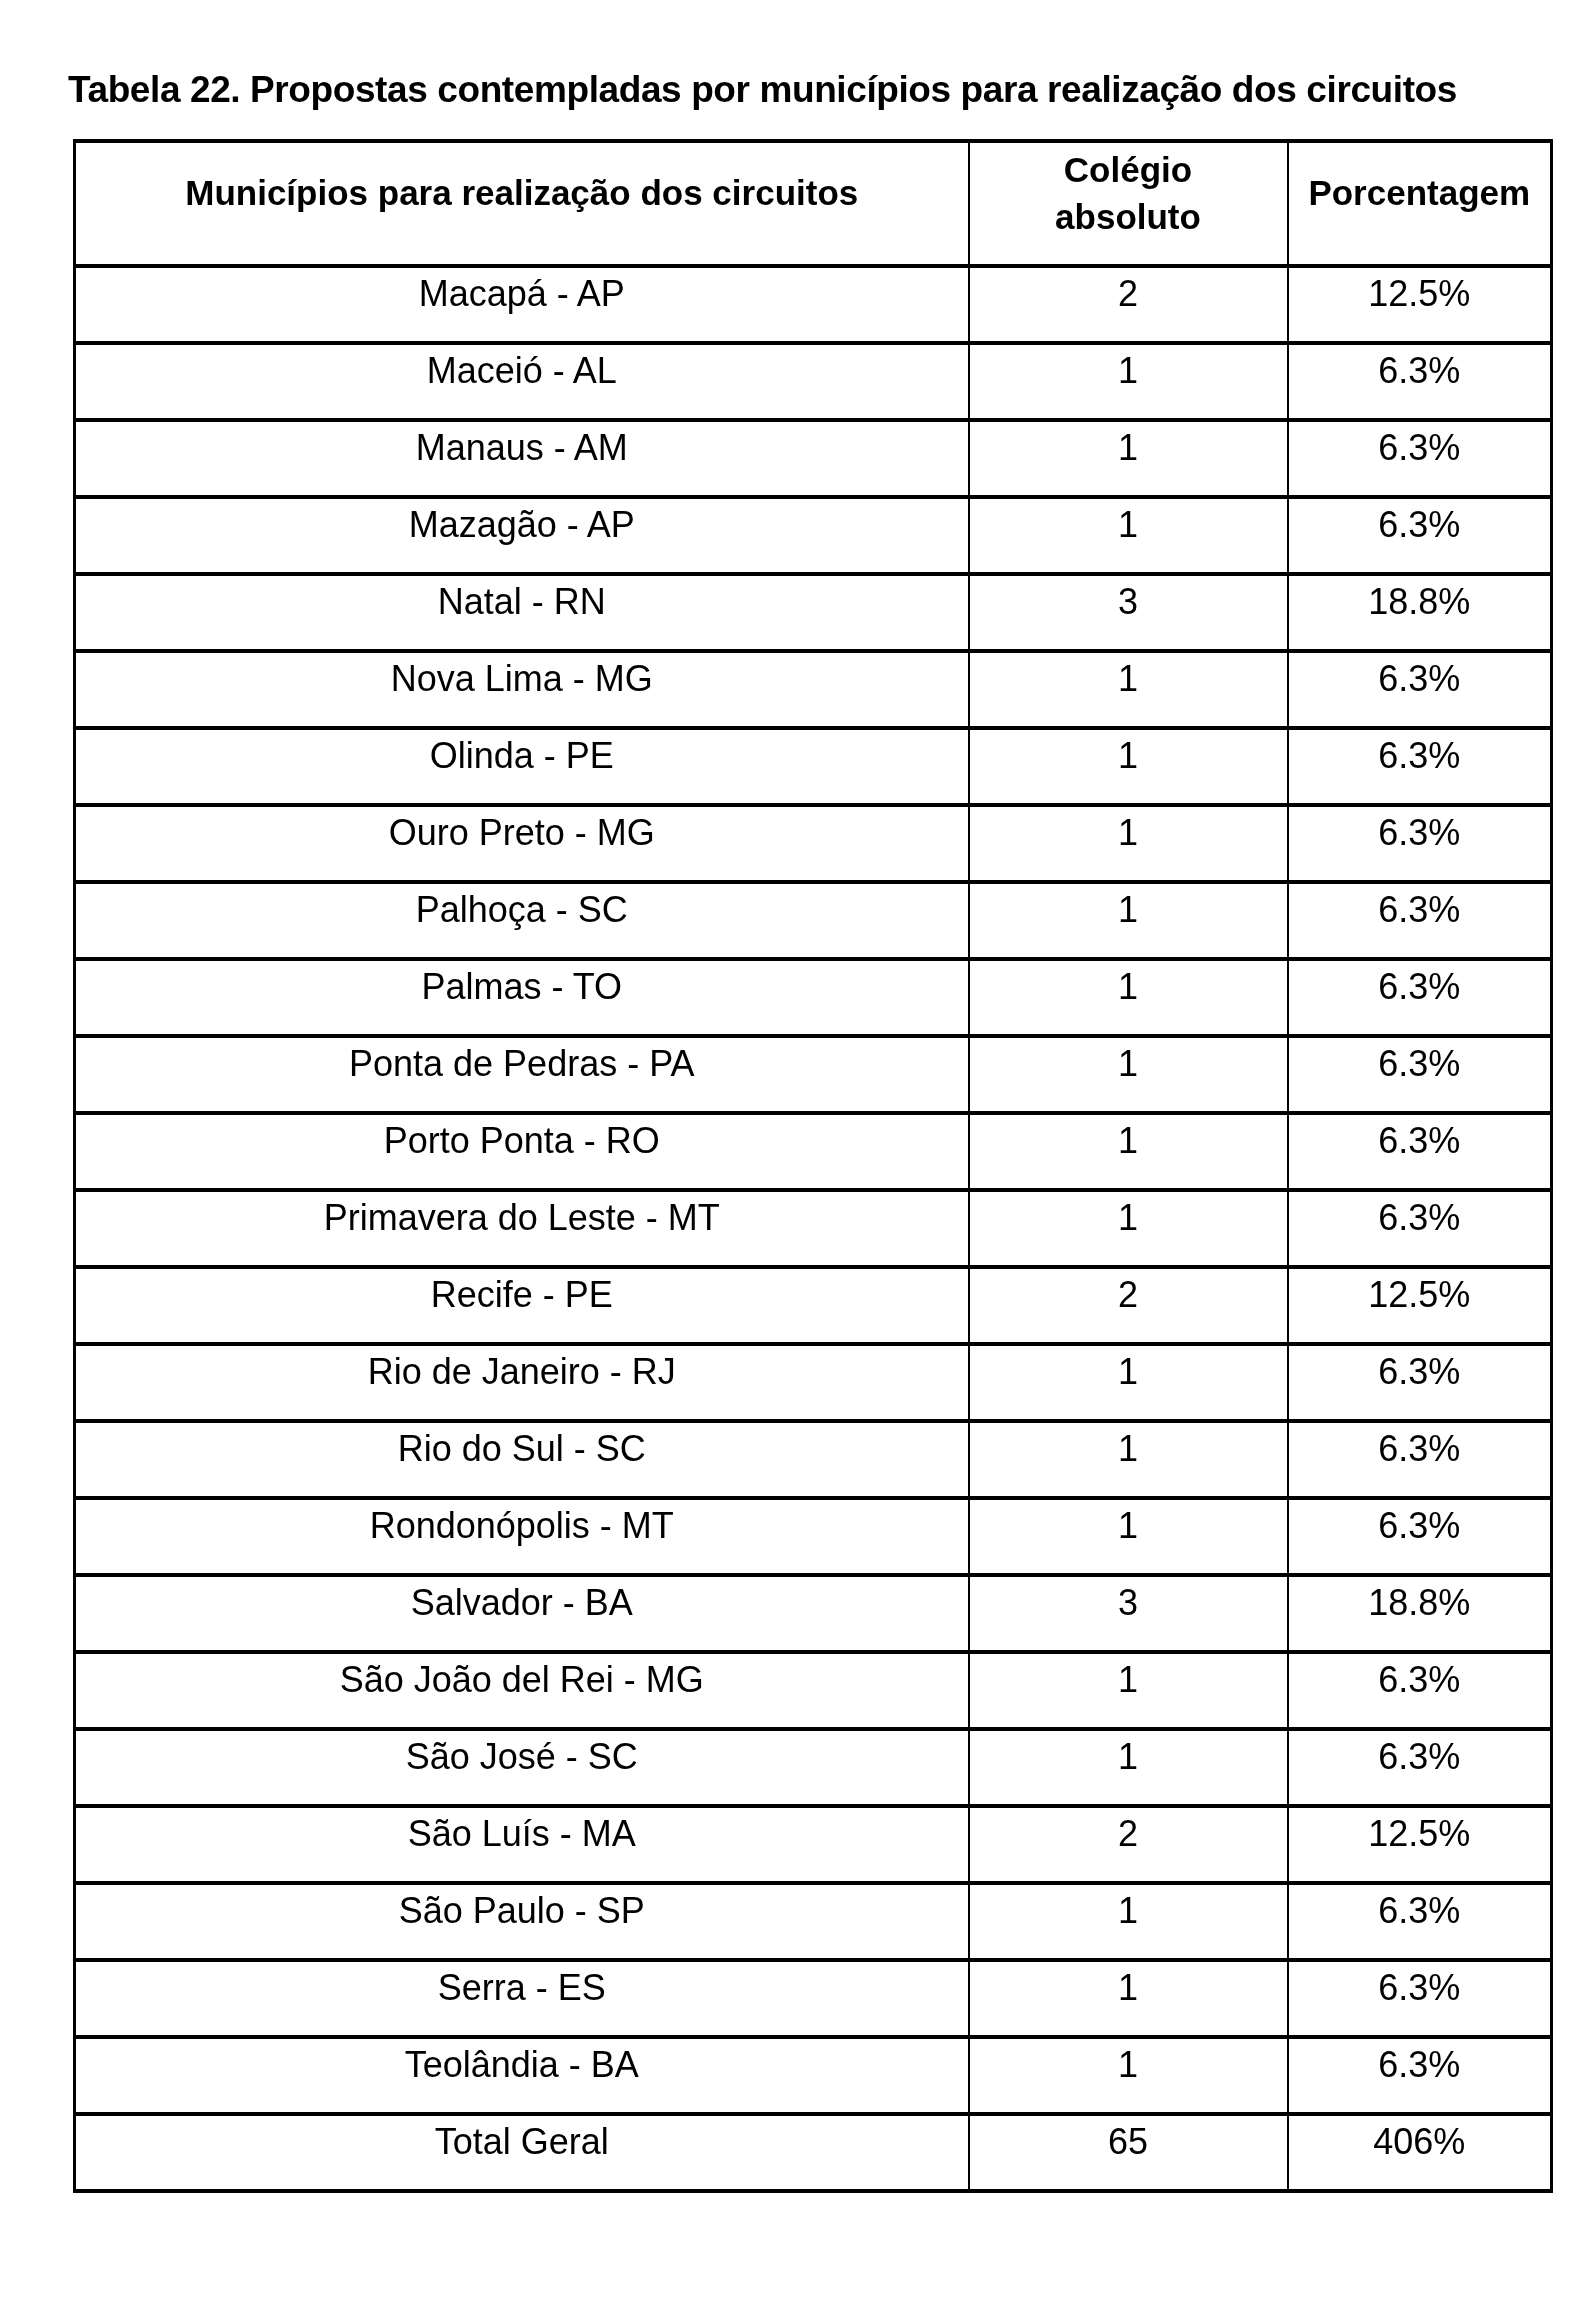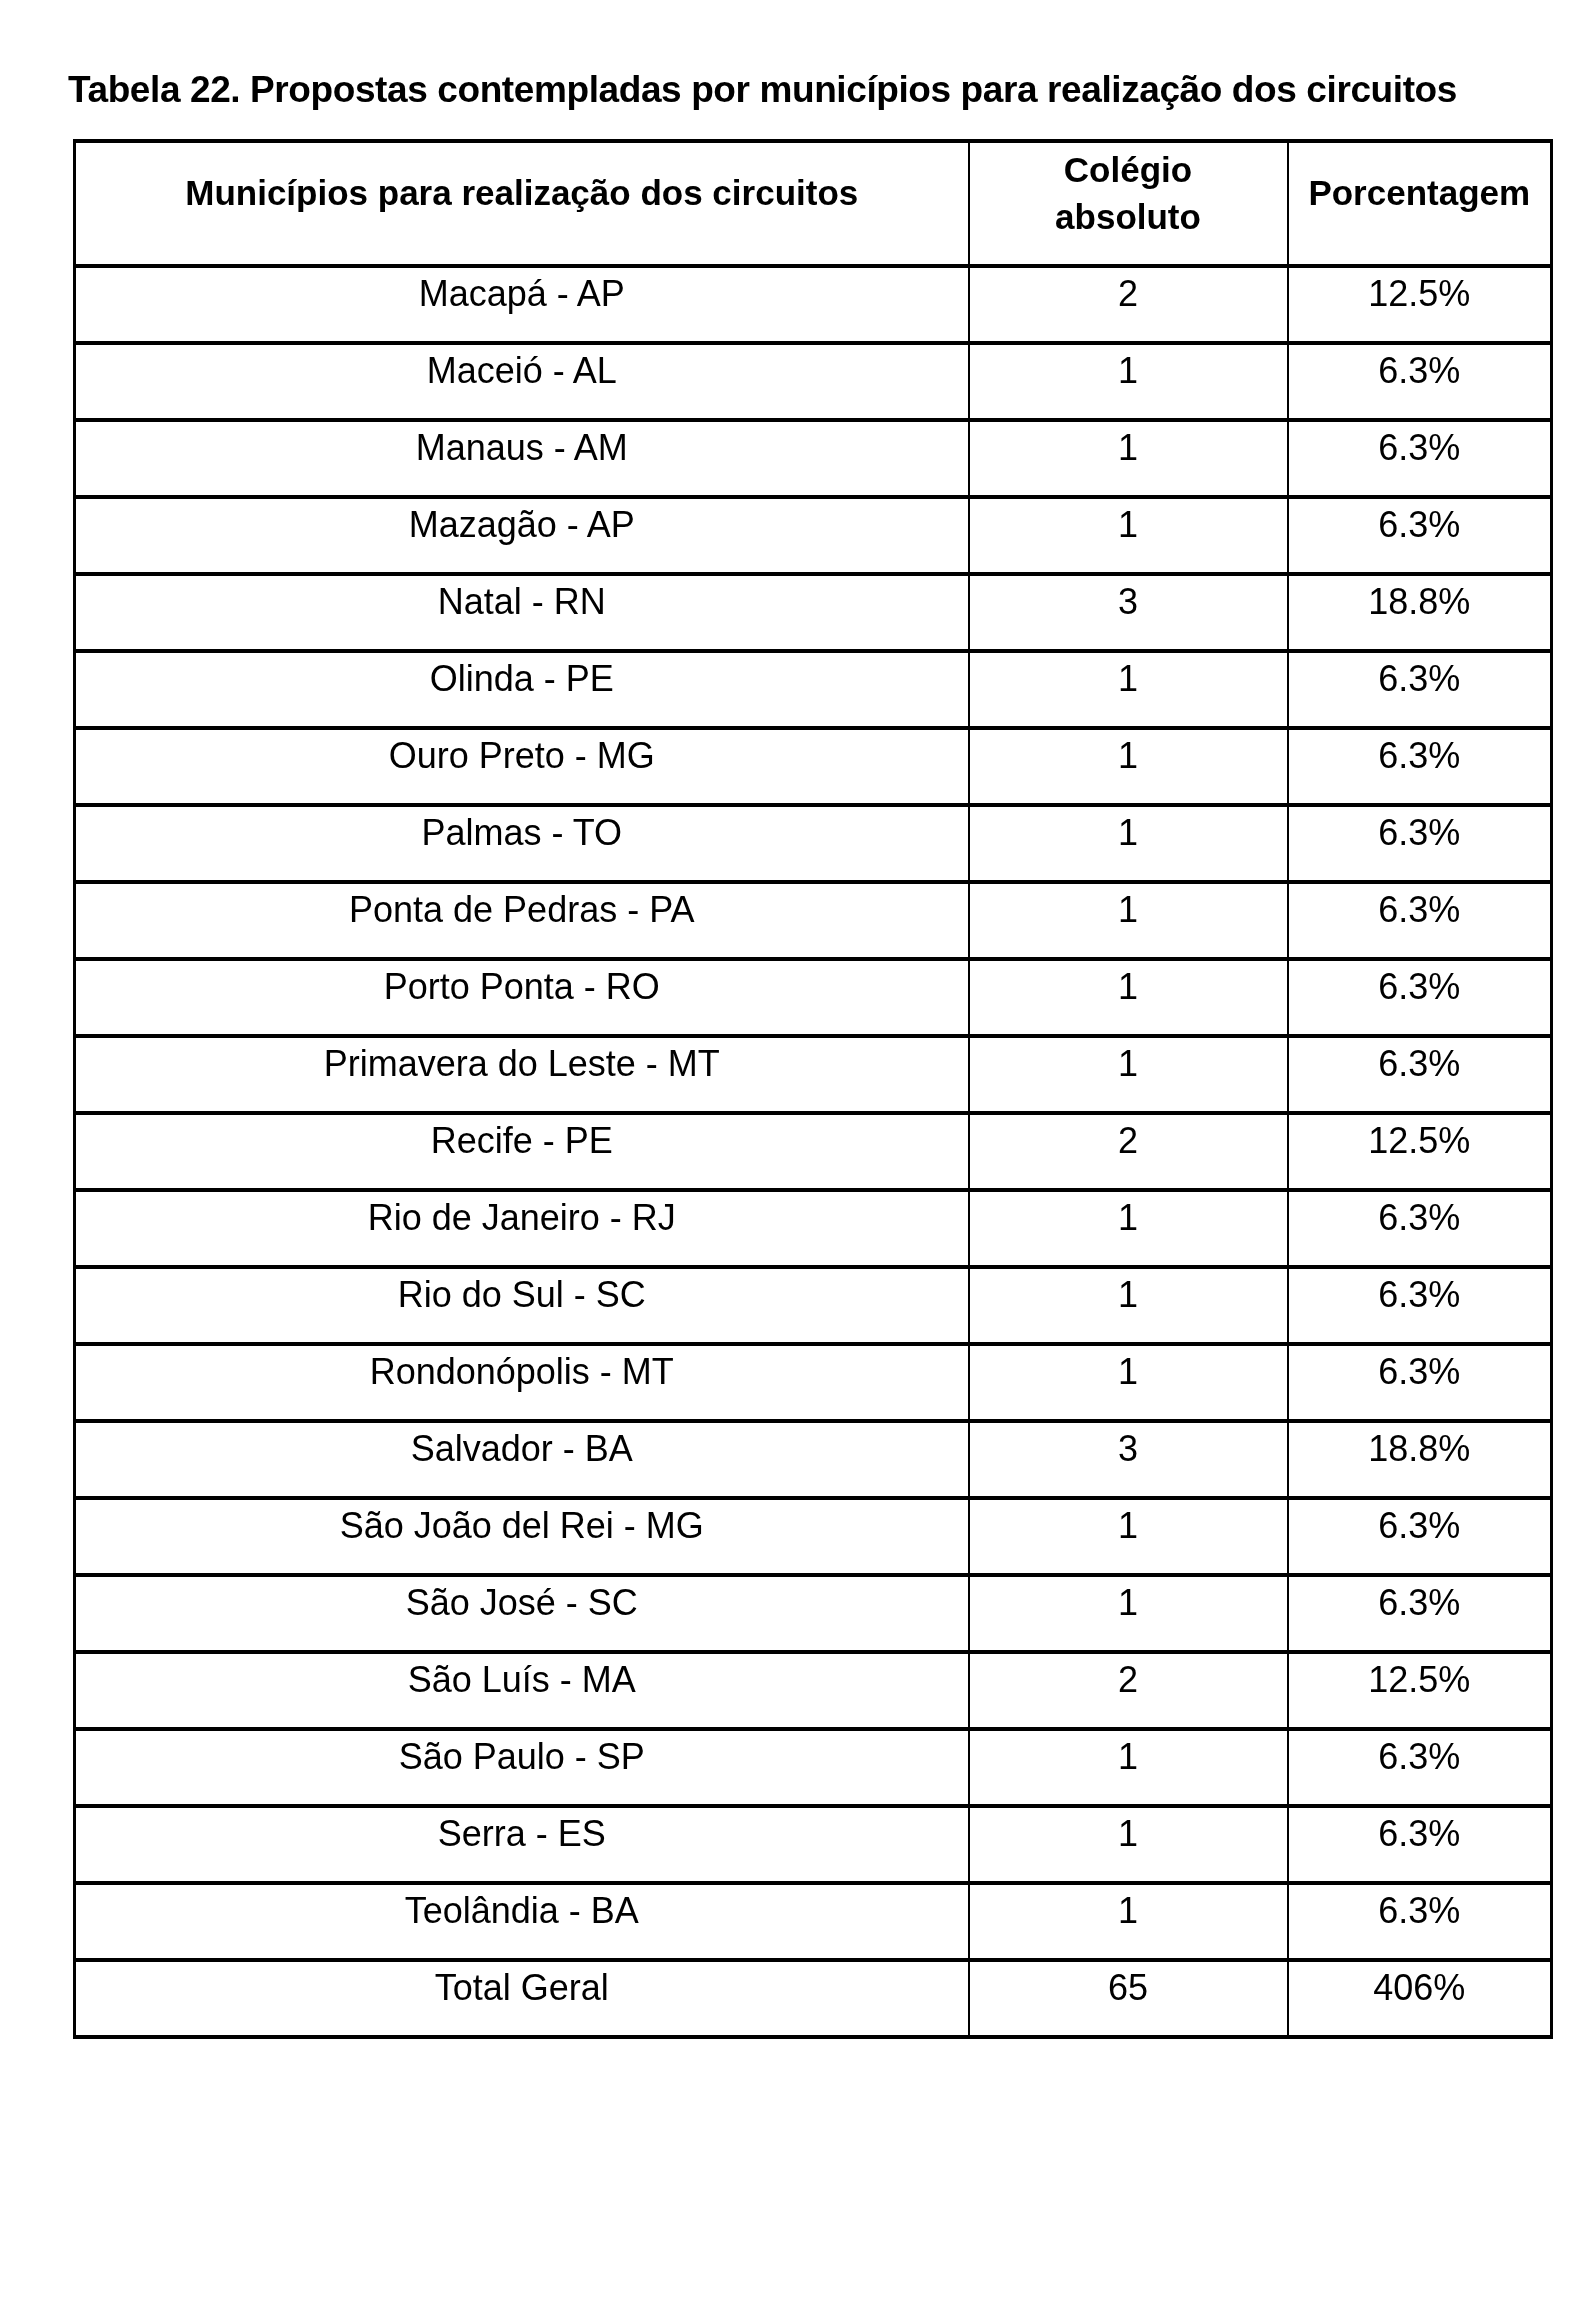--- a/index.html
+++ b/index.html
@@ -117,33 +117,43 @@
       <td class="n">1</td>
       <td class="p">6.3%</td>
     </tr>
 
     <tr>
       <td class="m">Natal - RN</td>
       <td class="n">3</td>
       <td class="p">18.8%</td>
     </tr>
 
+    <tr>
+      <td class="m">Nova Lima - MG</td>
+      <td class="n">1</td>
+      <td class="p">6.3%</td>
+    </tr>
 
     <tr>
       <td class="m">Olinda - PE</td>
       <td class="n">1</td>
       <td class="p">6.3%</td>
     </tr>
 
     <tr>
       <td class="m">Ouro Preto - MG</td>
       <td class="n">1</td>
       <td class="p">6.3%</td>
     </tr>
 
+    <tr>
+      <td class="m">Palhoça - SC</td>
+      <td class="n">1</td>
+      <td class="p">6.3%</td>
+    </tr>
 
     <tr>
       <td class="m">Palmas - TO</td>
       <td class="n">1</td>
       <td class="p">6.3%</td>
     </tr>
 
     <tr>
       <td class="m">Ponta de Pedras - PA</td>
       <td class="n">1</td>

